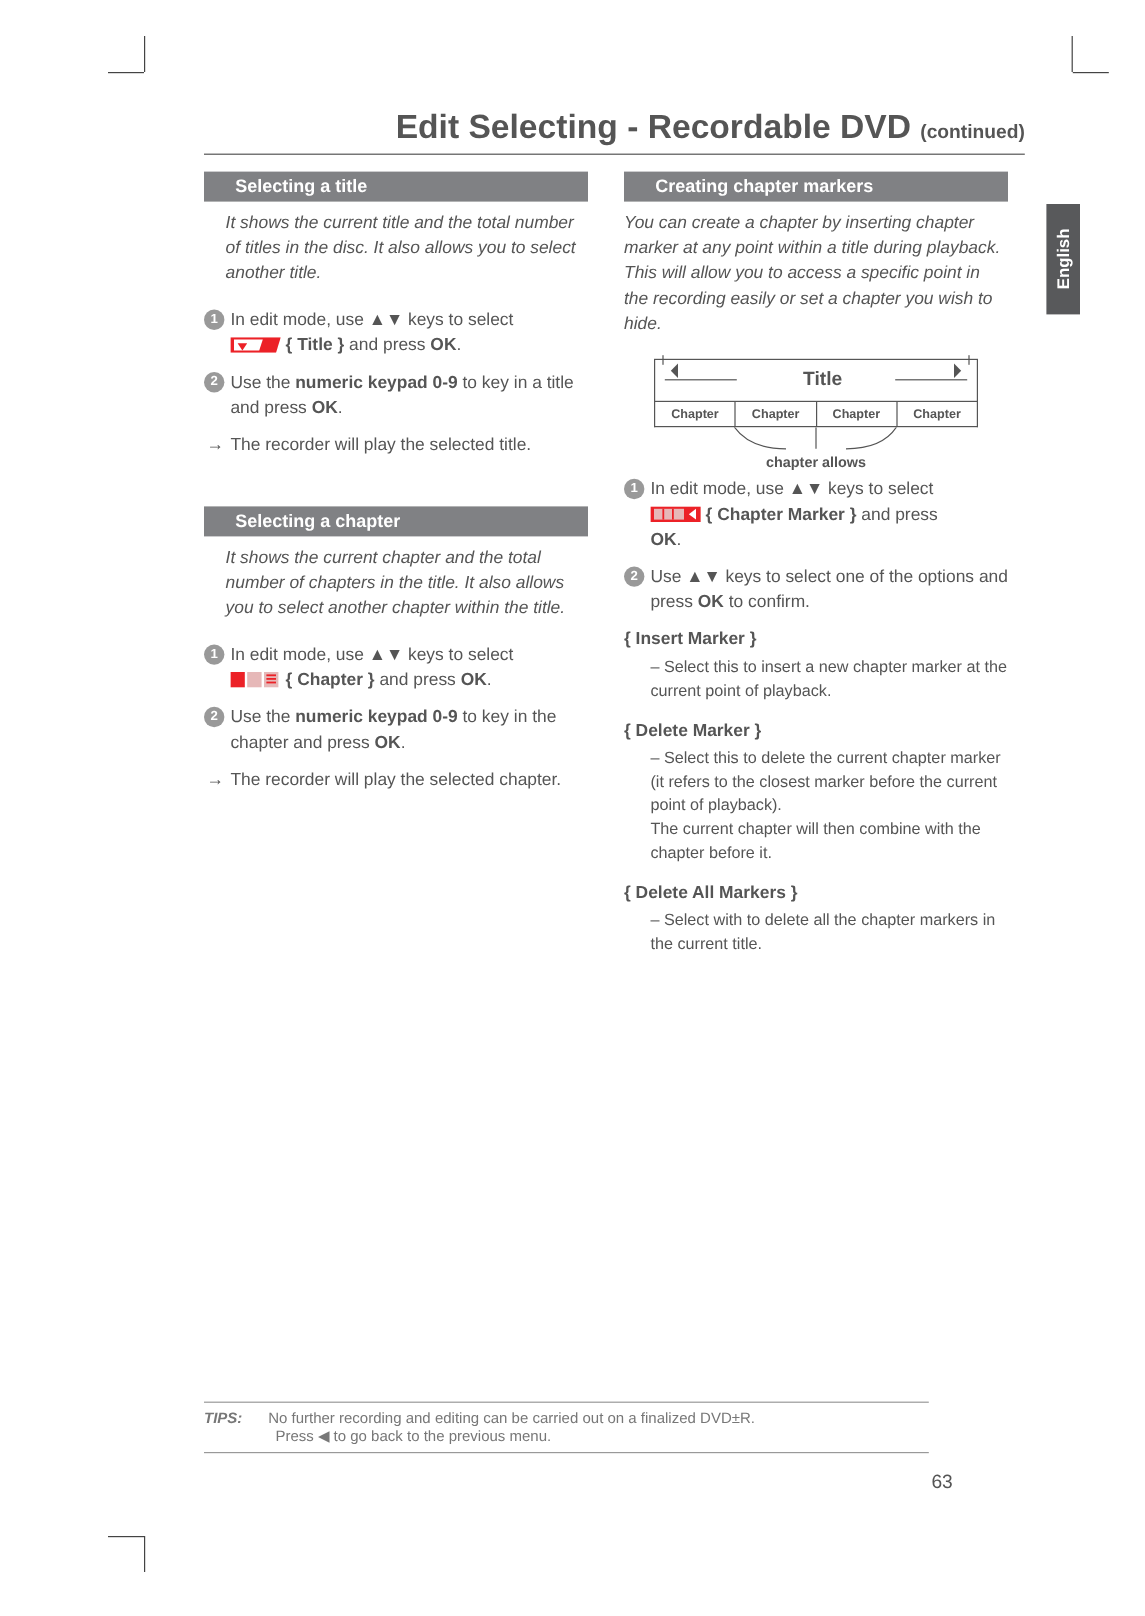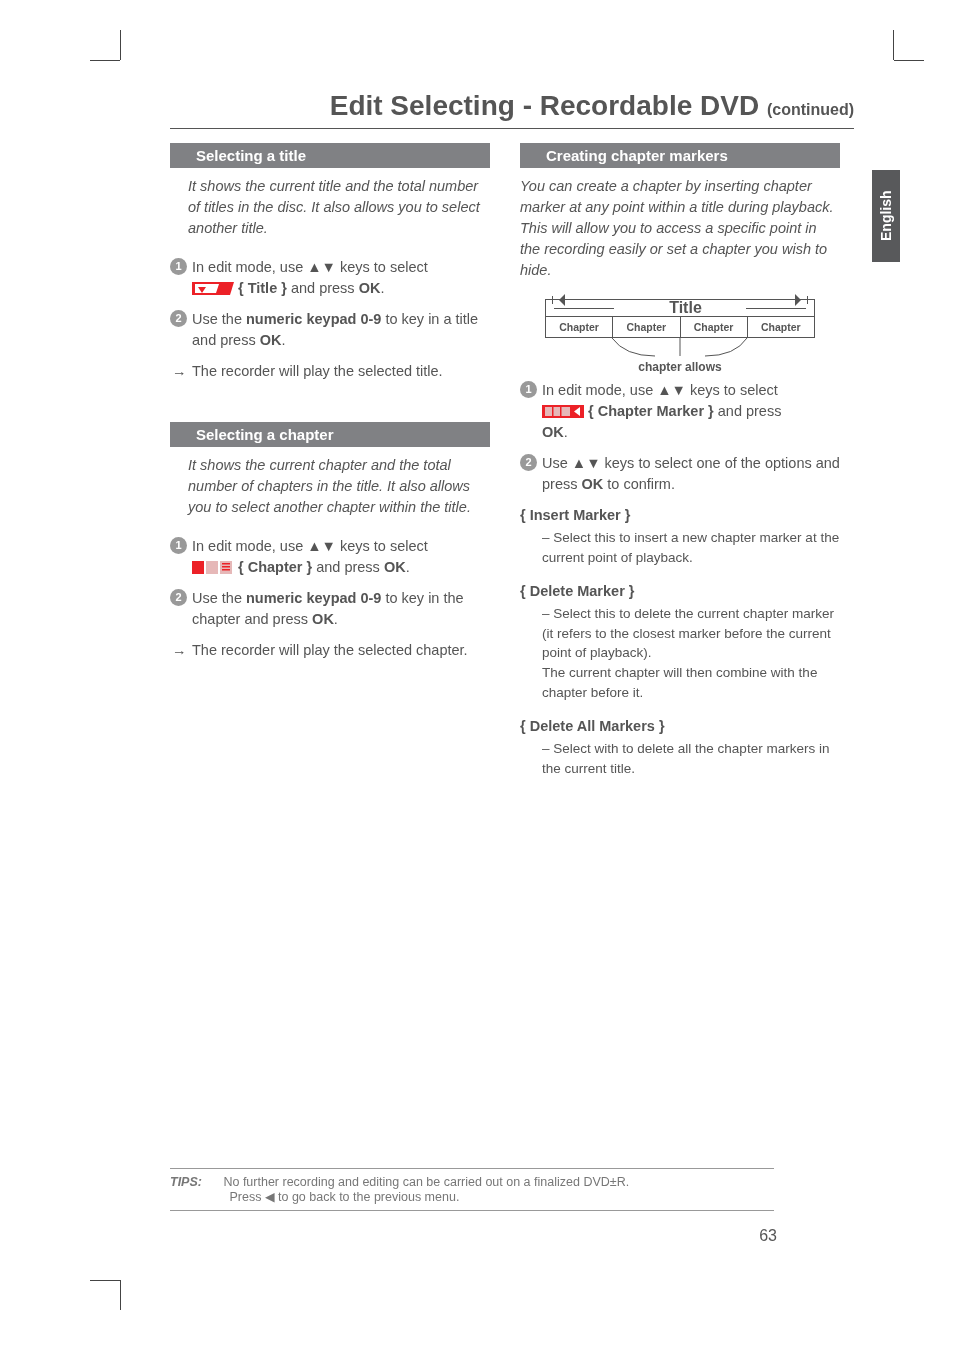--- a/index.html
+++ b/index.html
@@ -77,21 +77,21 @@
   b { font-weight: bold; }
   .icon-thumb {
     display: inline-block; width: 42px; height: 13px;
     vertical-align: -2px; margin-right: 4px; position: relative;
   }
   .icon-thumb svg { width: 100%; height: 100%; display: block; }
   .section-gap { height: 30px; }
   .sub { margin-left: 22px; margin-bottom: 14px; font-size: 13.5px; }
   .sub-bold { margin-bottom: 2px; font-weight: bold; font-size: 14.5px; }
   .diagram { margin: 16px auto 6px; width: 270px; font-family: Arial, Helvetica, sans-serif; }
-  .title-bar { border: 1px solid #555; height: 18px; position: relative; display: flex; align-items: center; justify-content: center; font-weight: bold; color: #555; padding-left: 11px; }
+  .title-bar { border: 1px solid #555; height: 36px; position: relative; display: flex; align-items: center; justify-content: center; font-weight: bold; color: #555; padding-left: 11px; }
   .title-arrow-l, .title-arrow-r { position: absolute; top: 50%; transform: translateY(-50%); }
   .title-arrow-l { left: 8px; }
   .title-arrow-r { right: 8px; }
   .arrowline { width: 60px; height: 1px; background: #555; display: inline-block; vertical-align: middle; }
   .arrowhead-l::before { content: ""; position: absolute; left: -1px; top: -5px; border: 6px solid transparent; border-right-color: #555; }
   .arrowhead-r::after { content: ""; position: absolute; right: -1px; top: -5px; border: 6px solid transparent; border-left-color: #555; }
   .title-bar .tick-l { position: absolute; left: 6px; top: -4px; width: 1px; height: 8px; background: #555; }
   .title-bar .tick-r { position: absolute; right: 6px; top: -4px; width: 1px; height: 8px; background: #555; }
   .chapter-row { display: flex; border-left: 1px solid #555; border-right: 1px solid #555; border-bottom: 1px solid #555; }
   .chapter-cell { flex: 1; border-right: 1px solid #555; font-size: 10.5px; font-weight: bold; color: #555; text-align: center; padding: 4px 0; }
@@ -100,21 +100,21 @@
   .marker-lines svg { width: 100%; height: 100%; }
   .diagram-caption { text-align: center; font-family: Arial, Helvetica, sans-serif; font-size: 12px; font-weight: bold; color: #555; margin-top: 2px; }
   .tips-bar {
     position: absolute; bottom: 76px; left: 50px; right: 120px;
     border-top: 1px solid #999; border-bottom: 1px solid #999;
     padding: 6px 0;
     font-family: Arial, Helvetica, sans-serif;
     font-size: 12.5px; color: #777;
   }
   .tips-bar b { font-style: italic; font-weight: bold; margin-right: 18px; }
-  .page-num { position: absolute; bottom: 42px; right: 117px; font-family: Arial, Helvetica, sans-serif; font-size: 16px; color: #555; }
+  .page-num { position: absolute; bottom: 42px; right: 100px; font-family: Arial, Helvetica, sans-serif; font-size: 16px; color: #555; }
 </style>
 </head>
 <body>
 
 <div class="crop-mark cm-top-h"></div>
 <div class="crop-mark cm-top-v"></div>
 <div class="crop-mark cm-bot-h"></div>
 <div class="crop-mark cm-bot-v"></div>
 <div class="crop-mark cm-tr-h"></div>
 <div class="crop-mark cm-tr-v"></div>

